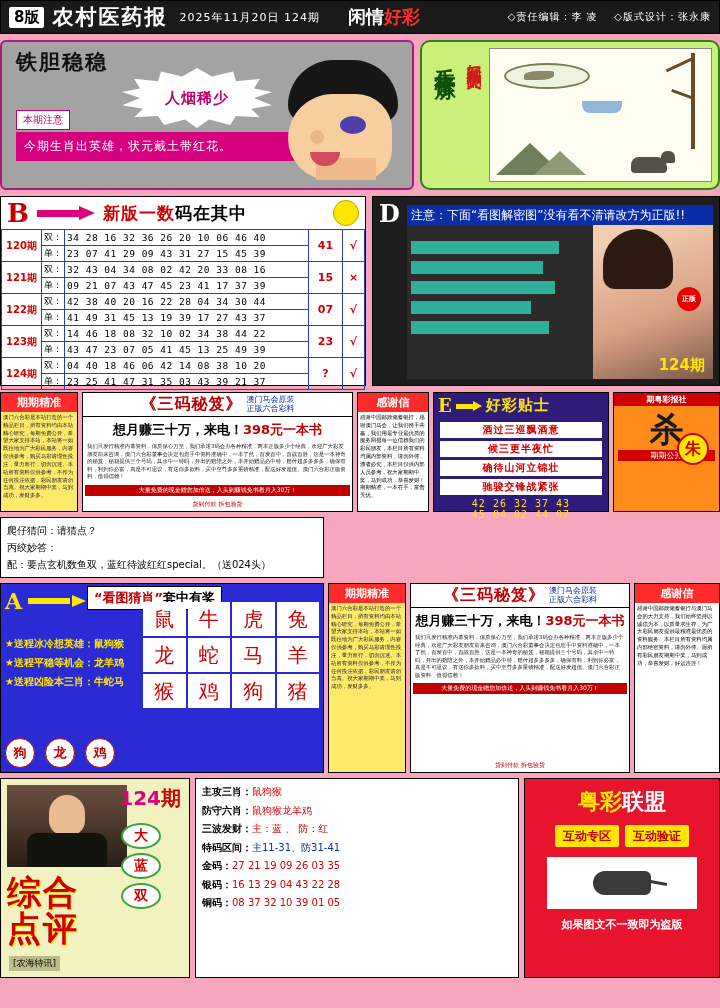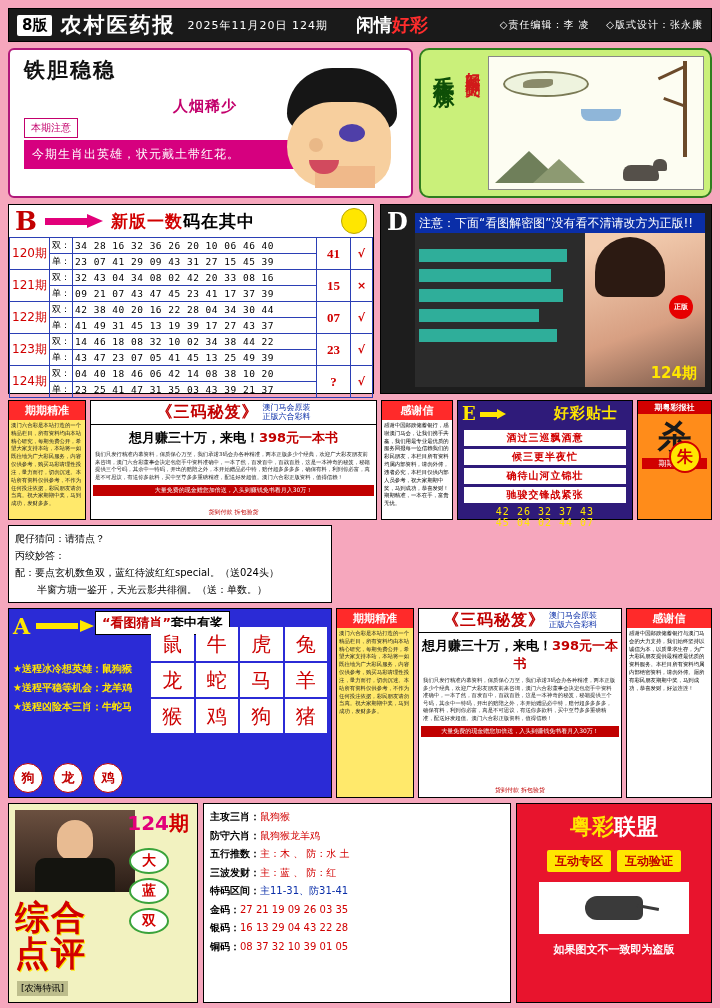--- a/index.html
+++ b/index.html
@@ -5,35 +5,35 @@
   * { box-sizing: border-box; }
   html, body { margin:0; padding:0; }
   body {
     width:720px; height:1008px;
     background:#f4a0b8;
     font-family:"DejaVu Sans","Liberation Sans",sans-serif;
     font-size:9px;
     color:#000;
     overflow:hidden;
   }
-  .page { position:relative; width:720px; height:1008px; background:#f6a7bd; padding:8px; }
+  .page { position:relative; width:720px; height:1008px; background:#f6a7bd; }
 
   
   .masthead { display:flex; align-items:center; background:#1a1a1a; height:34px; padding:0 8px; border:1px solid #000; }
   .m-page { background:#fff; color:#000; font-weight:bold; font-size:15px; padding:1px 5px; margin-right:8px; border-radius:2px; }
   .m-title { color:#fff; font-size:21px; font-weight:bold; letter-spacing:2px; }
   .m-date { color:#fff; font-size:11px; margin-left:12px; letter-spacing:1px; }
   .m-brand { margin-left:28px; font-size:18px; font-weight:bold; }
   .m-brand .a { color:#fff; }
   .m-brand .b { color:#ff2d2d; }
   .m-right { margin-left:auto; color:#fff; font-size:10px; letter-spacing:1px; }
 
   
   .top { display:flex; margin-top:6px; gap:6px; height:150px; }
-  .tiedan { flex:1 1 58%; background:#ffffff; border:2px solid #b0187a; border-radius:6px; position:relative; overflow:hidden; }
+  .tiedan { flex:1 1 58%; background:#a3a3a3; border:2px solid #b0187a; border-radius:6px; position:relative; overflow:hidden; }
   .tiedan-title { font-size:21px; font-weight:bold; color:#111; padding:6px 0 0 14px; letter-spacing:2px; }
   .starburst { position:absolute; left:120px; top:26px; width:150px; height:60px; background:#fff;
      clip-path:polygon(50% 0%,60% 14%,74% 6%,76% 22%,92% 18%,88% 34%,100% 40%,88% 50%,100% 62%,86% 68%,92% 82%,76% 80%,72% 95%,58% 86%,50% 100%,42% 86%,28% 95%,24% 80%,8% 82%,14% 68%,0% 62%,12% 50%,0% 40%,12% 34%,8% 18%,24% 22%,26% 6%,40% 14%);
      display:flex; align-items:center; justify-content:center; }
   .starburst span { color:#c3006c; font-size:15px; font-weight:bold; letter-spacing:1px; }
   .notice-label { position:absolute; left:14px; top:68px; background:#fff; border:1px solid #c3006c; color:#c3006c; font-size:10px; padding:2px 6px; }
   .notice-bar { position:absolute; left:14px; top:90px; width:300px; background:#d6007f; color:#fff; font-size:12px; padding:6px 8px; letter-spacing:1px; }
   .face { position:absolute; right:10px; top:18px; width:150px; height:120px; }
   .face .hair { position:absolute; right:4px; top:0; width:110px; height:62px; background:#161616; border-radius:55px 55px 20px 20px; }
   .face .skin { position:absolute; right:10px; top:34px; width:104px; height:86px; background:#f7cf9e; border-radius:50px 40px 34px 46px; }
@@ -64,24 +64,24 @@
   .b-letter { font-size:26px; font-weight:bold; color:#c20000; font-family:"DejaVu Serif","Liberation Serif",serif; }
   .arrow { width:58px; height:14px; position:relative; margin:0 8px; }
   .arrow .shaft { position:absolute; left:0; top:4px; width:42px; height:7px; background:#e2007a; }
   .arrow .head { position:absolute; right:0; top:0; width:0; height:0; border-top:7px solid transparent; border-bottom:7px solid transparent; border-left:16px solid #e2007a; }
   .b-title { font-size:17px; font-weight:bold; letter-spacing:1px; }
   .b-title .r { color:#d10000; }
   .b-title .k { color:#000; }
   .dot-yellow { width:26px; height:26px; border-radius:50%; background:#ffe600; border:1px solid #bba600; margin-left:auto; margin-right:6px; }
   table.btab { width:100%; border-collapse:collapse; font-size:9px; }
   table.btab td { border:1px solid #2b3fb5; padding:1px 2px; }
-  .per { color:#d10000; font-weight:normal; text-align:center; width:40px; font-size:12px; }
+  .per { color:#d10000; font-weight:bold; text-align:center; width:40px; font-size:10px; }
   .nums { font-family:"DejaVu Sans Mono","Liberation Mono",monospace; font-size:9.5px; letter-spacing:0.5px; white-space:nowrap; }
   .lbl { width:16px; text-align:center; }
-  .res { width:34px; text-align:center; font-weight:bold; color:#d10000; font-size:13px;font-family:Liberation Serif, serif; }
+  .res { width:34px; text-align:center; font-weight:bold; color:#d10000; font-size:11px; }
   .mark { width:22px; text-align:center; font-weight:bold; font-size:11px; }
   .ok { color:#d10000; }
   .no { color:#d10000; }
 
   .b-right { flex:1; background:#1d1d1d; border:1px solid #000; position:relative; overflow:hidden; }
   .d-letter { position:absolute; left:6px; top:2px; font-size:24px; font-weight:bold; color:#fff; font-family:"DejaVu Serif","Liberation Serif",serif; }
   .d-warn { position:absolute; left:34px; top:8px; right:6px; background:#0a2ea8; color:#fff; font-size:12px; padding:2px 4px; }
   .d-photo { position:absolute; left:34px; top:28px; right:6px; bottom:6px; background:#2b2b2b; overflow:hidden; }
   .d-lady { position:absolute; right:0; top:0; width:120px; height:100%; background:linear-gradient(160deg,#f3cdb0 10%,#d79f82 60%,#7b5a4a 100%); }
   .d-lady:before { content:""; position:absolute; left:10px; top:4px; width:70px; height:60px; background:#2c1a12; border-radius:40px 40px 14px 14px; }
@@ -107,26 +107,26 @@
   .xxx { width:72px; background:#fff; border:1px solid #000; }
   .xxx .hd { background:#ff2a2a; color:#fff; text-align:center; font-weight:bold; font-size:11px; padding:2px 0; }
   .xxx .bodytxt { font-size:5.4px; line-height:1.45; padding:2px; }
 
   .e-box { width:176px; background:#2f1b7a; border:1px solid #000; position:relative; color:#fff; }
   .e-hd { display:flex; align-items:center; padding:2px 4px; }
   .e-letter { font-size:18px; font-weight:bold; color:#ffe600; font-family:"DejaVu Serif","Liberation Serif",serif; }
   .e-arrow { width:26px; height:10px; position:relative; margin:0 4px; }
   .e-arrow .s { position:absolute; left:0; top:3px; width:18px; height:5px; background:#ffe600; }
   .e-arrow .h { position:absolute; right:0; top:0; width:0;height:0; border-top:5px solid transparent;border-bottom:5px solid transparent;border-left:9px solid #ffe600; }
-  .e-title { font-size:15px; font-weight:bold; color:#ffe600; letter-spacing:1px;margin-left:44px; }
+  .e-title { font-size:15px; font-weight:bold; color:#ffe600; letter-spacing:1px; }
   .e-lines { padding:4px 6px; }
   .e-line { background:#ffffff; color:#d10000; font-size:10px; font-weight:bold; text-align:center; margin-bottom:3px; padding:1px 0; letter-spacing:1px; }
   .e-nums { color:#ffe600; font-size:10px; font-family:"DejaVu Sans Mono","Liberation Mono",monospace; text-align:center; letter-spacing:1px; }
 
-  .sha-box { width:75px; background:#ff8c1a; border:1px solid #000; position:relative; }
+  .sha-box { width:107px; background:#ff8c1a; border:1px solid #000; position:relative; }
   .sha-hd { background:#d10000; color:#fff; font-size:8px; text-align:center; padding:1px 0; font-weight:bold; }
   .sha-big { font-size:34px; font-weight:bold; color:#1a1a1a; text-align:center; line-height:1; padding-top:6px; }
   .sha-circ { position:absolute; right:10px; top:40px; width:32px; height:32px; border-radius:50%; background:#ffe600; border:2px solid #d10000; display:flex; align-items:center; justify-content:center; font-size:16px; font-weight:bold; color:#d10000; }
   .sha-sub { text-align:center; font-size:8px; color:#fff; background:#d10000; margin:4px 4px 0; }
 
   
   .riddle { margin-top:5px; display:flex; gap:4px; }
   .riddle-left { width:324px; background:#fff; border:1px solid #000; padding:4px 6px; font-size:10px; line-height:1.7; }
   .riddle-right { flex:1; display:flex; gap:4px; }
 
@@ -376,21 +376,20 @@
       <div class="sha-circ">朱</div>
       <div class="sha-sub">期期公开</div>
     </div>
   </div>
 
   <div class="riddle">
     <div class="riddle-left">
       <div>爬仔猜问：请猜点？</div>
       <div>丙绞妙答：</div>
       <div>配：要点玄机数鱼双，蓝红待波红红special。（送024头）</div>
-      <div style="padding-left:22px">半窗方塘一鉴开，天光云影共徘徊。（送：单数。）</div>
     </div>
     <div class="riddle-right"></div>
   </div>
 
   <div class="seca">
     <div class="a-box">
       <div class="a-head">
         <span class="a-letter">A</span>
         <span class="a-arrow">
             <span class="s"></span>
@@ -494,21 +493,20 @@
       <div class="zh-title">
         <div>综合</div>
         <div>点评</div>
       </div>
       <div class="zh-sub">[农海特讯]</div>
     </div>
 
     <div class="mid-box">
       <div><span class="k">主攻三肖：</span><span class="r">鼠狗猴</span></div>
       <div><span class="k">防守六肖：</span><span class="r">鼠狗猴龙羊鸡</span></div>
-      <div><span class="k">五行推数：</span><span class="r">主：木 、 防：水 土</span></div>
       <div><span class="k">三波发财：</span><span class="r">主：蓝 、 防：红</span></div>
       <div><span class="k">特码区间：</span><span class="b2">主11-31、防31-41</span></div>
       <div><span class="k">金码：</span><span class="r">27 21 19 09 26 03 35</span></div>
       <div><span class="k">银码：</span><span class="r">16 13 29 04 43 22 28</span></div>
       <div><span class="k">铜码：</span><span class="r">08 37 32 10 39 01 05</span></div>
     </div>
 
     <div class="ym-box">
       <div class="ym-title">
         <span class="y">粤彩</span><span class="w">联盟</span>

